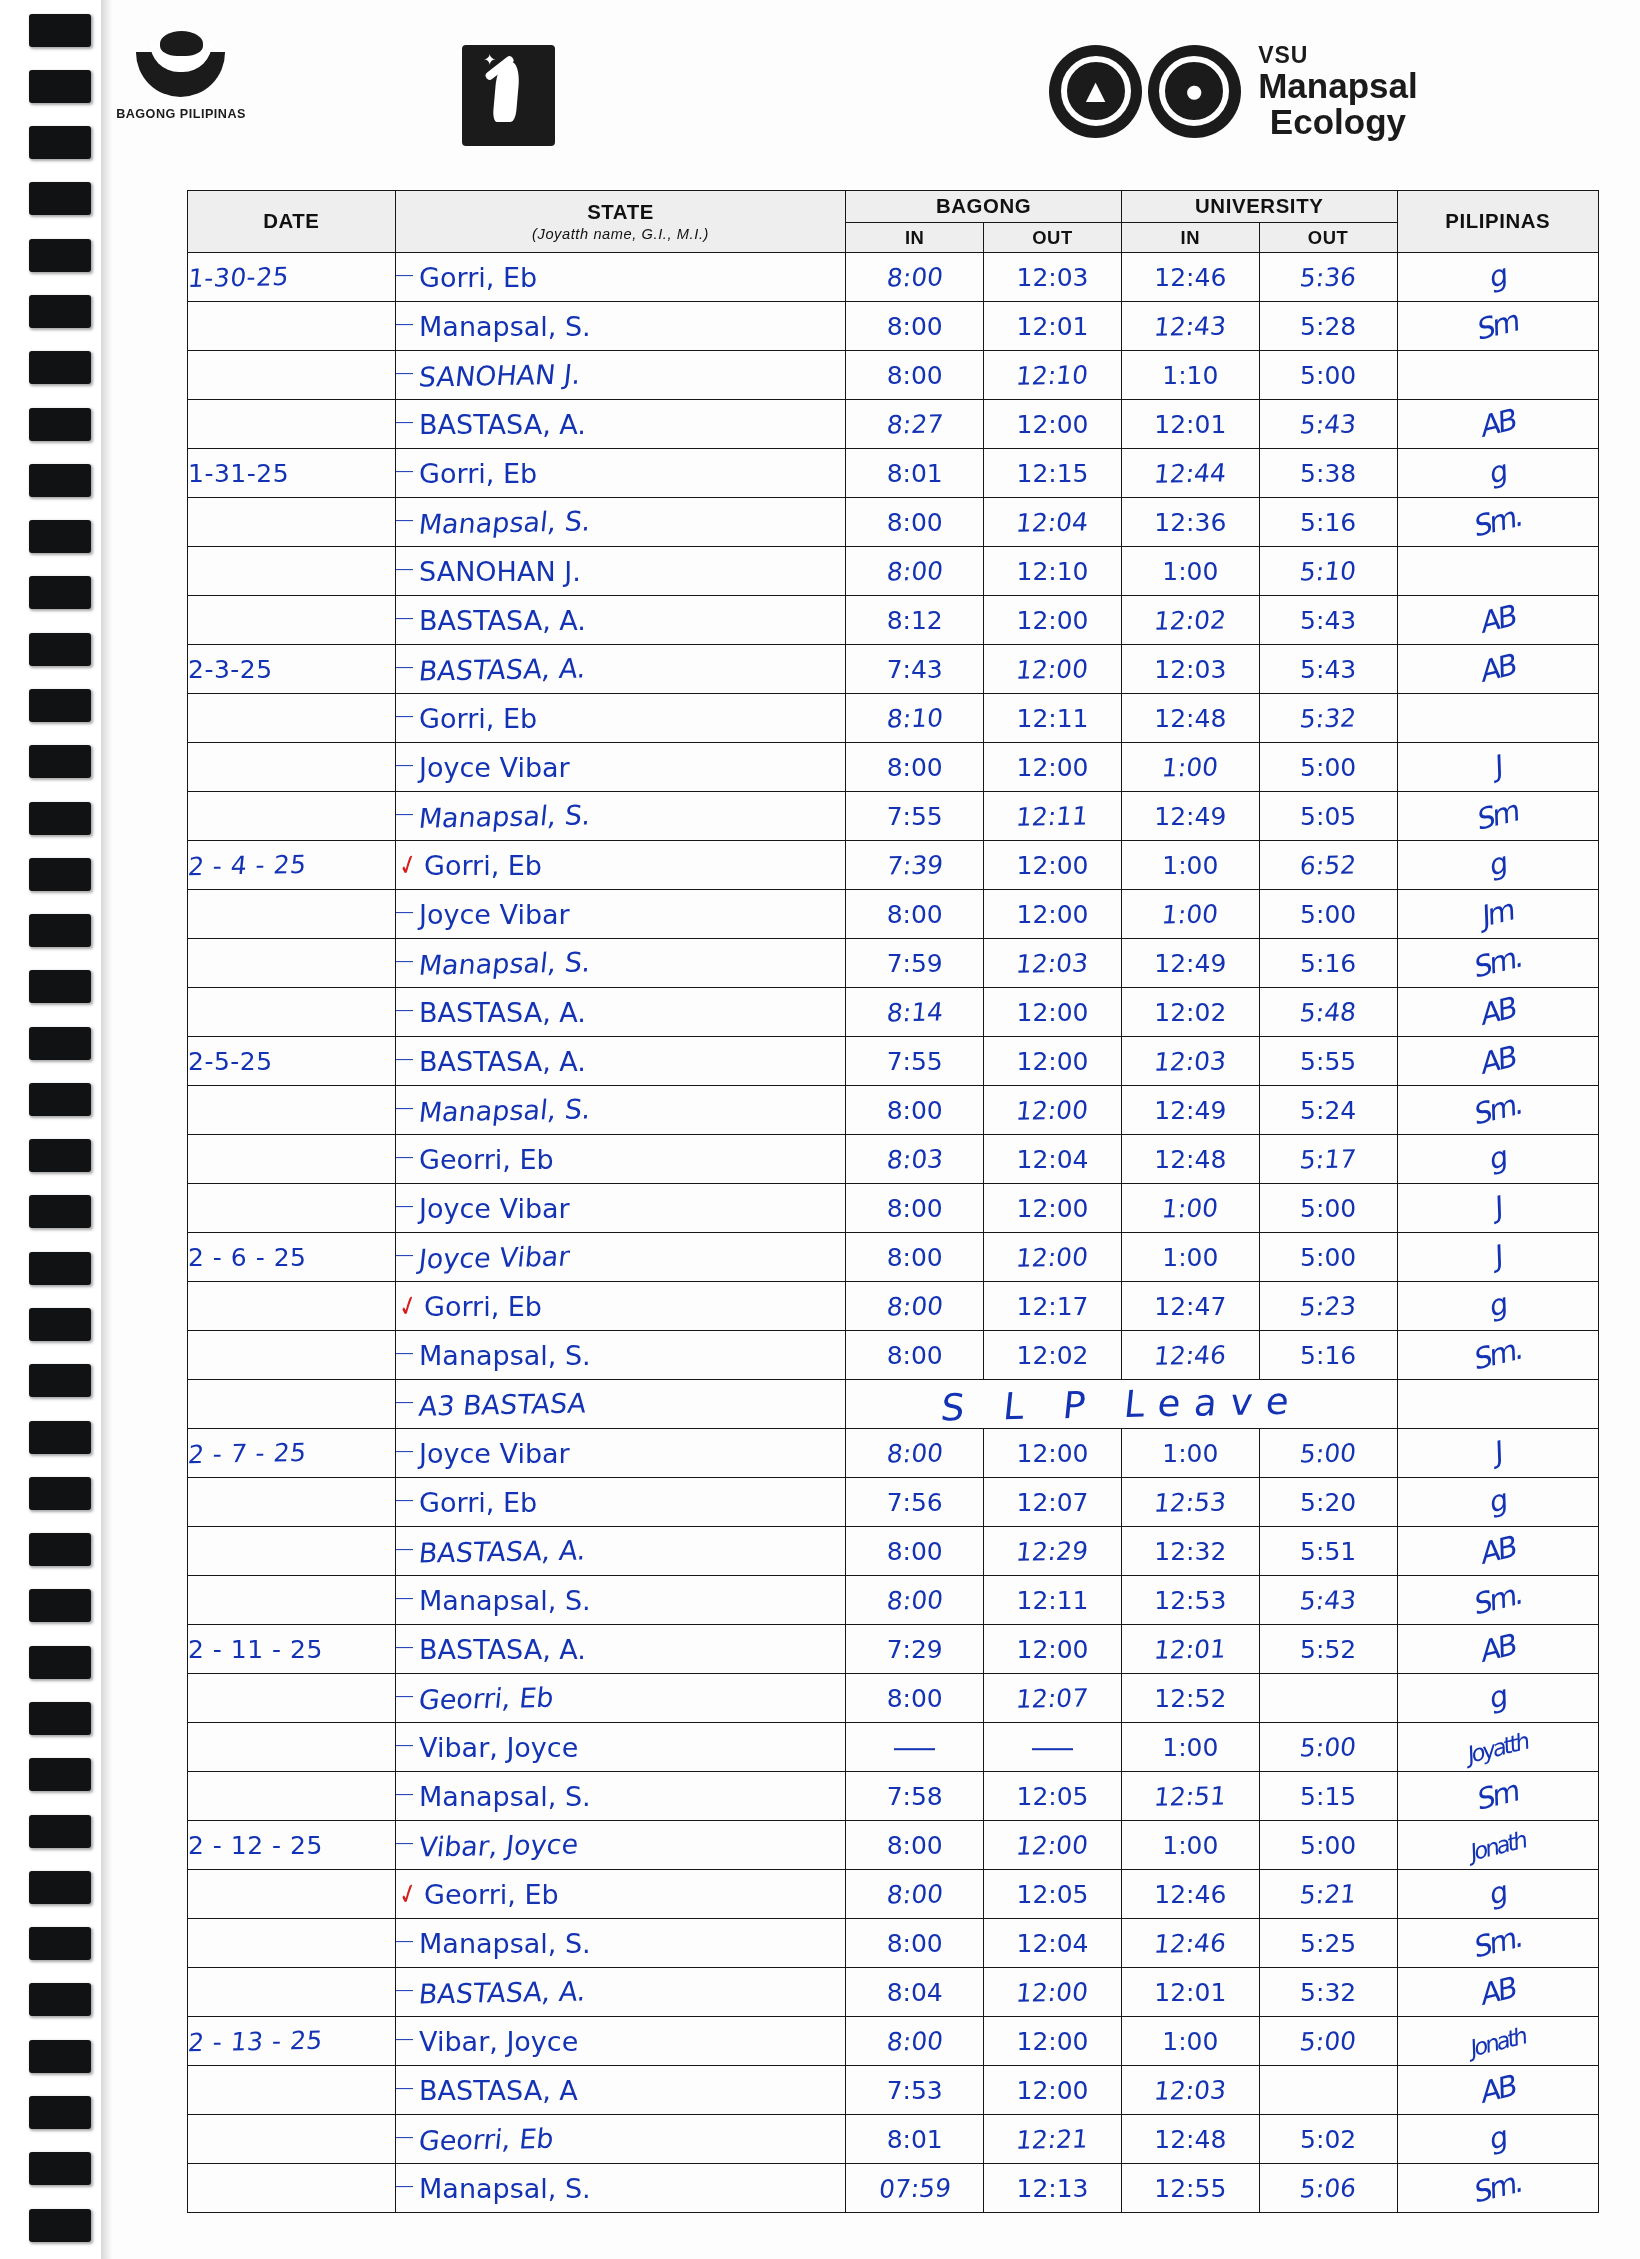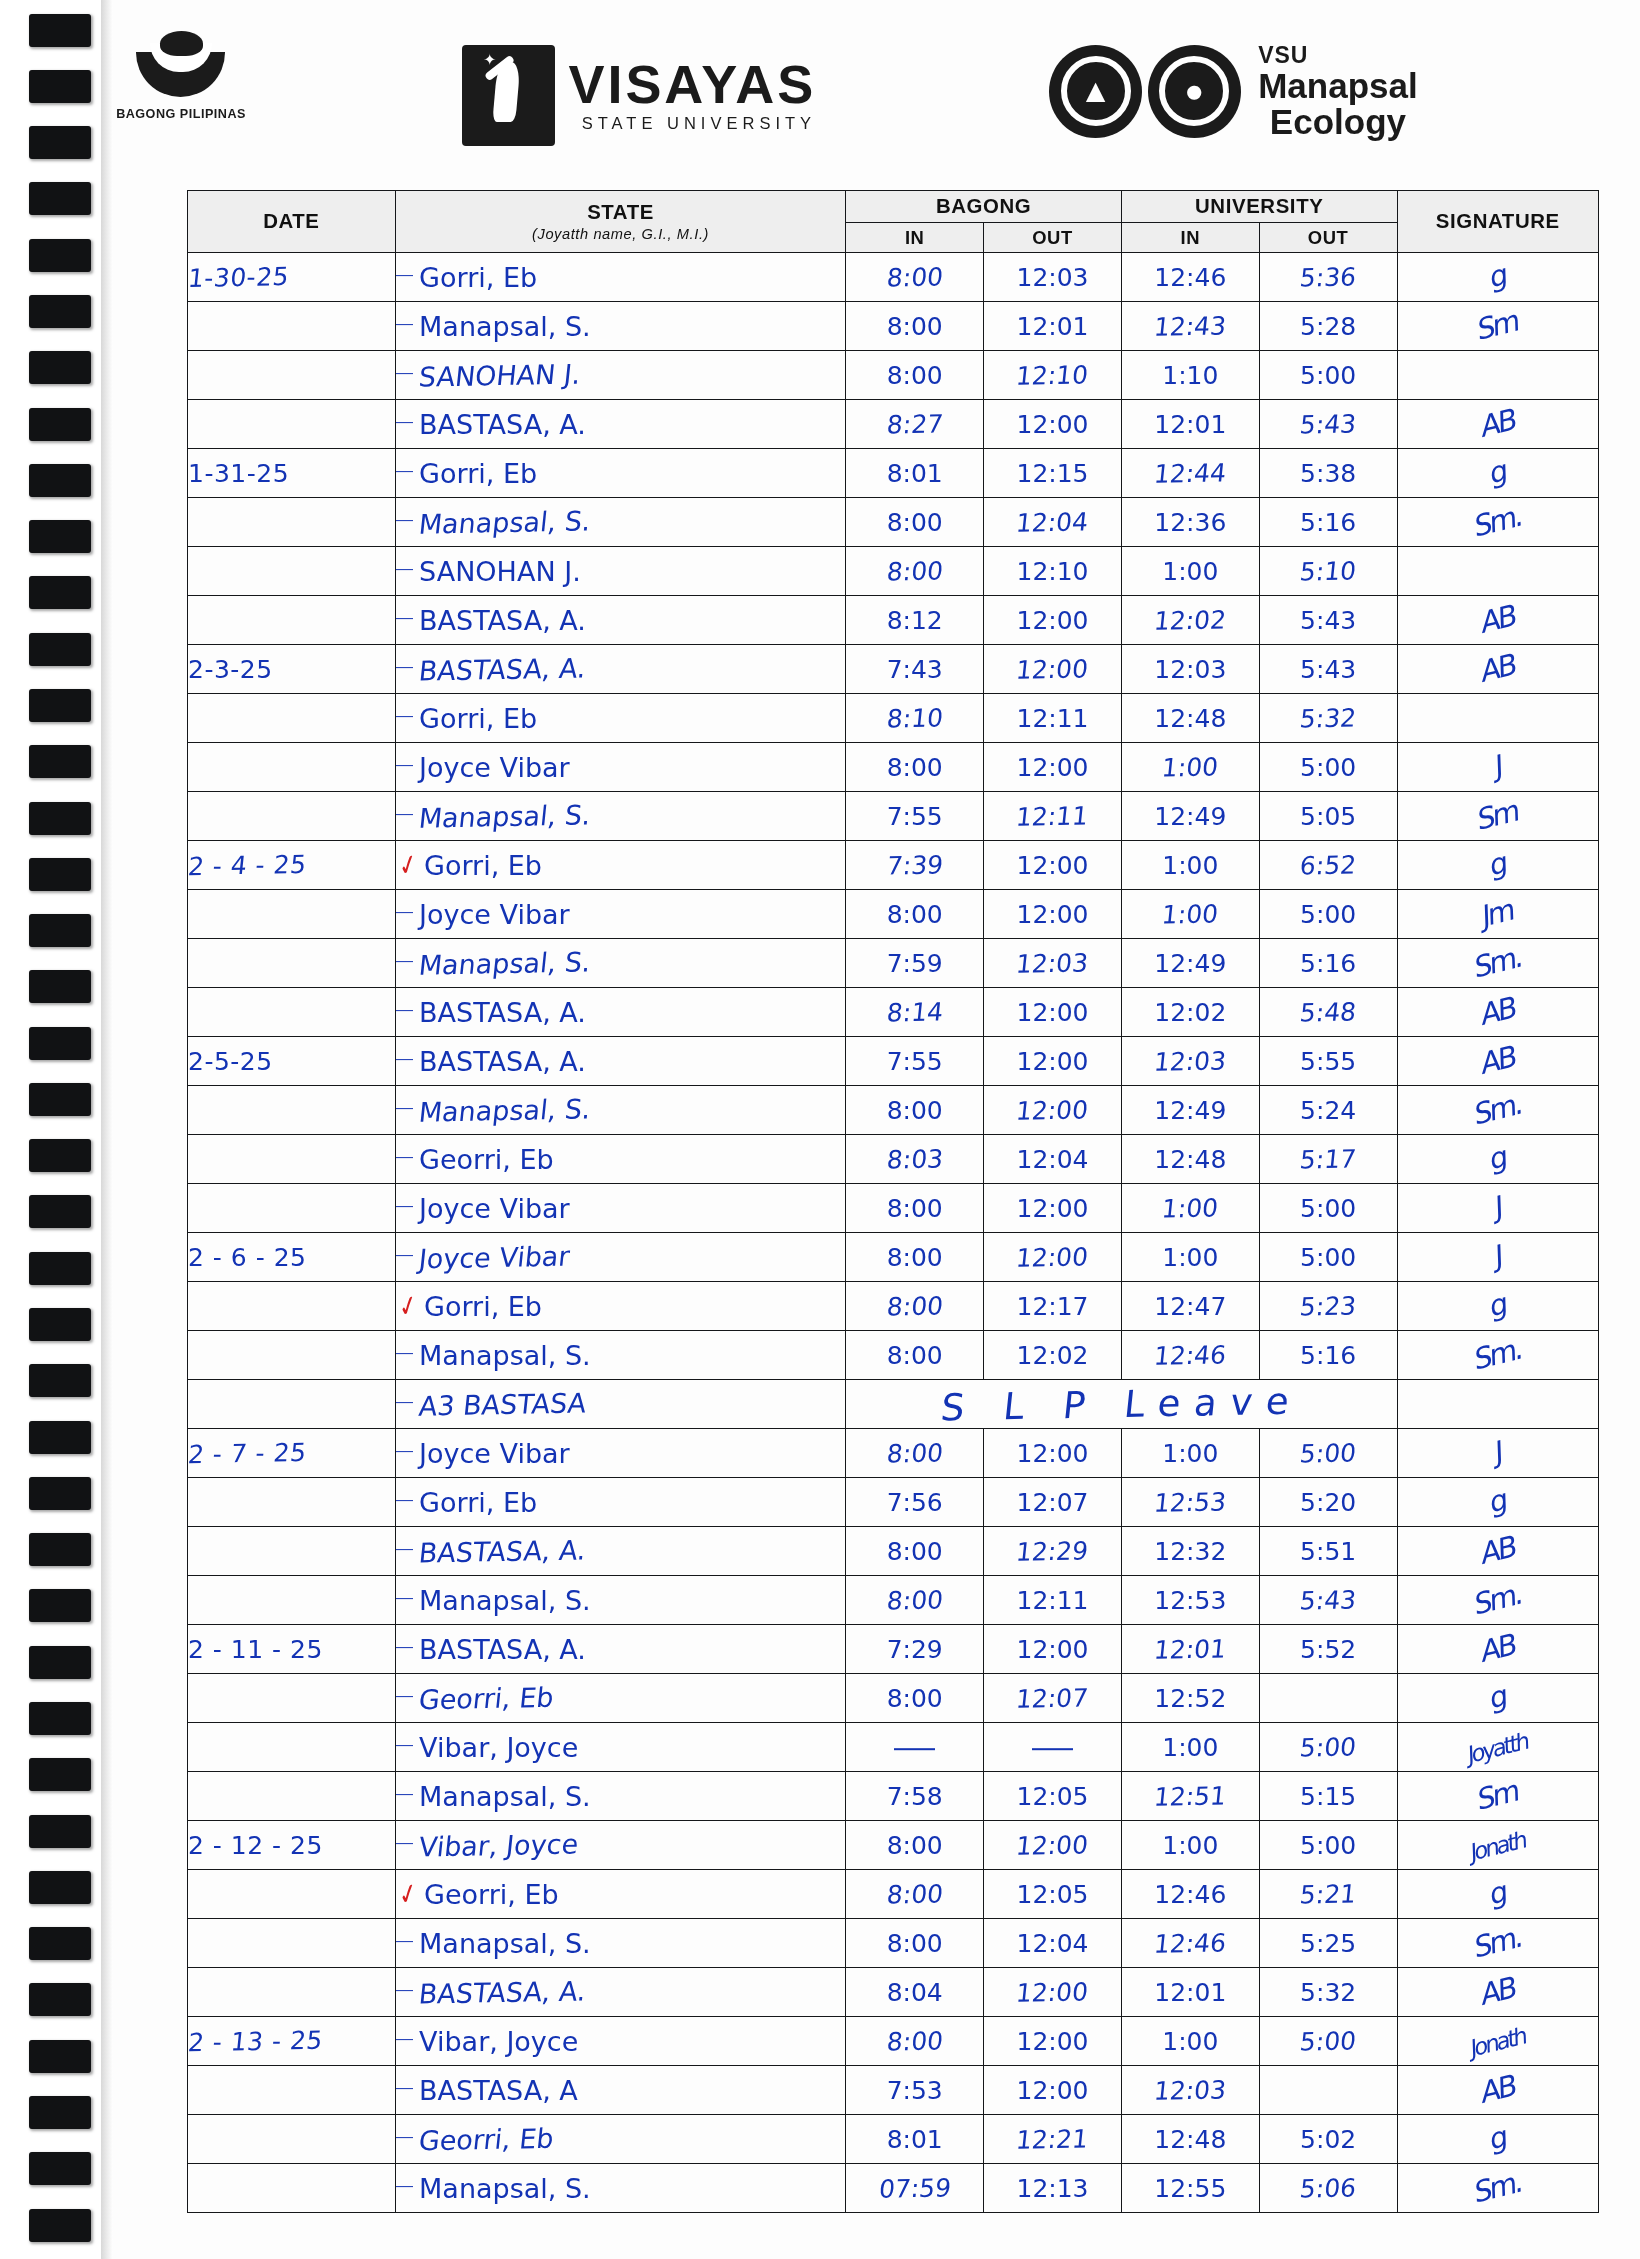--- a/index.html
+++ b/index.html
@@ -342,24 +342,20 @@
       </div>
       <div class="bp-text">BAGONG PILIPINAS</div>
     </div>
 
     <div class="logo-block logo-vsu">
       <div class="vsu-seal">
         <div class="star">✦</div>
         <div class="fig"></div>
         <div class="arm"></div>
       </div>
-      <div class="vsu-words">
-        <div class="big">VISAYAS</div>
-        <div class="small">STATE UNIVERSITY</div>
-      </div>
     </div>
 
     <div class="logo-block logo-te">
       <div class="te-circ">
         <div class="inner"></div>
         <div class="glyph">▲</div>
       </div>
       <div class="te-circ">
         <div class="inner"></div>
         <div class="glyph">●</div>
@@ -385,21 +381,21 @@
       </colgroup>
       <thead>
         <tr>
           <th rowspan="2">DATE</th>
           <th rowspan="2">
             <span>STATE</span>
             <span class="name-sub">(Joyatth name, G.I., M.I.)</span>
           </th>
           <th colspan="2">BAGONG</th>
           <th colspan="2">UNIVERSITY</th>
-          <th rowspan="2">SIGNATURE</th>
+          <th rowspan="2">PILIPINAS</th>
         </tr>
         <tr>
           <th class="sub">IN</th>
           <th class="sub">OUT</th>
           <th class="sub">IN</th>
           <th class="sub">OUT</th>
         </tr>
       </thead>
       <tbody id="log-body">
           <tr>

